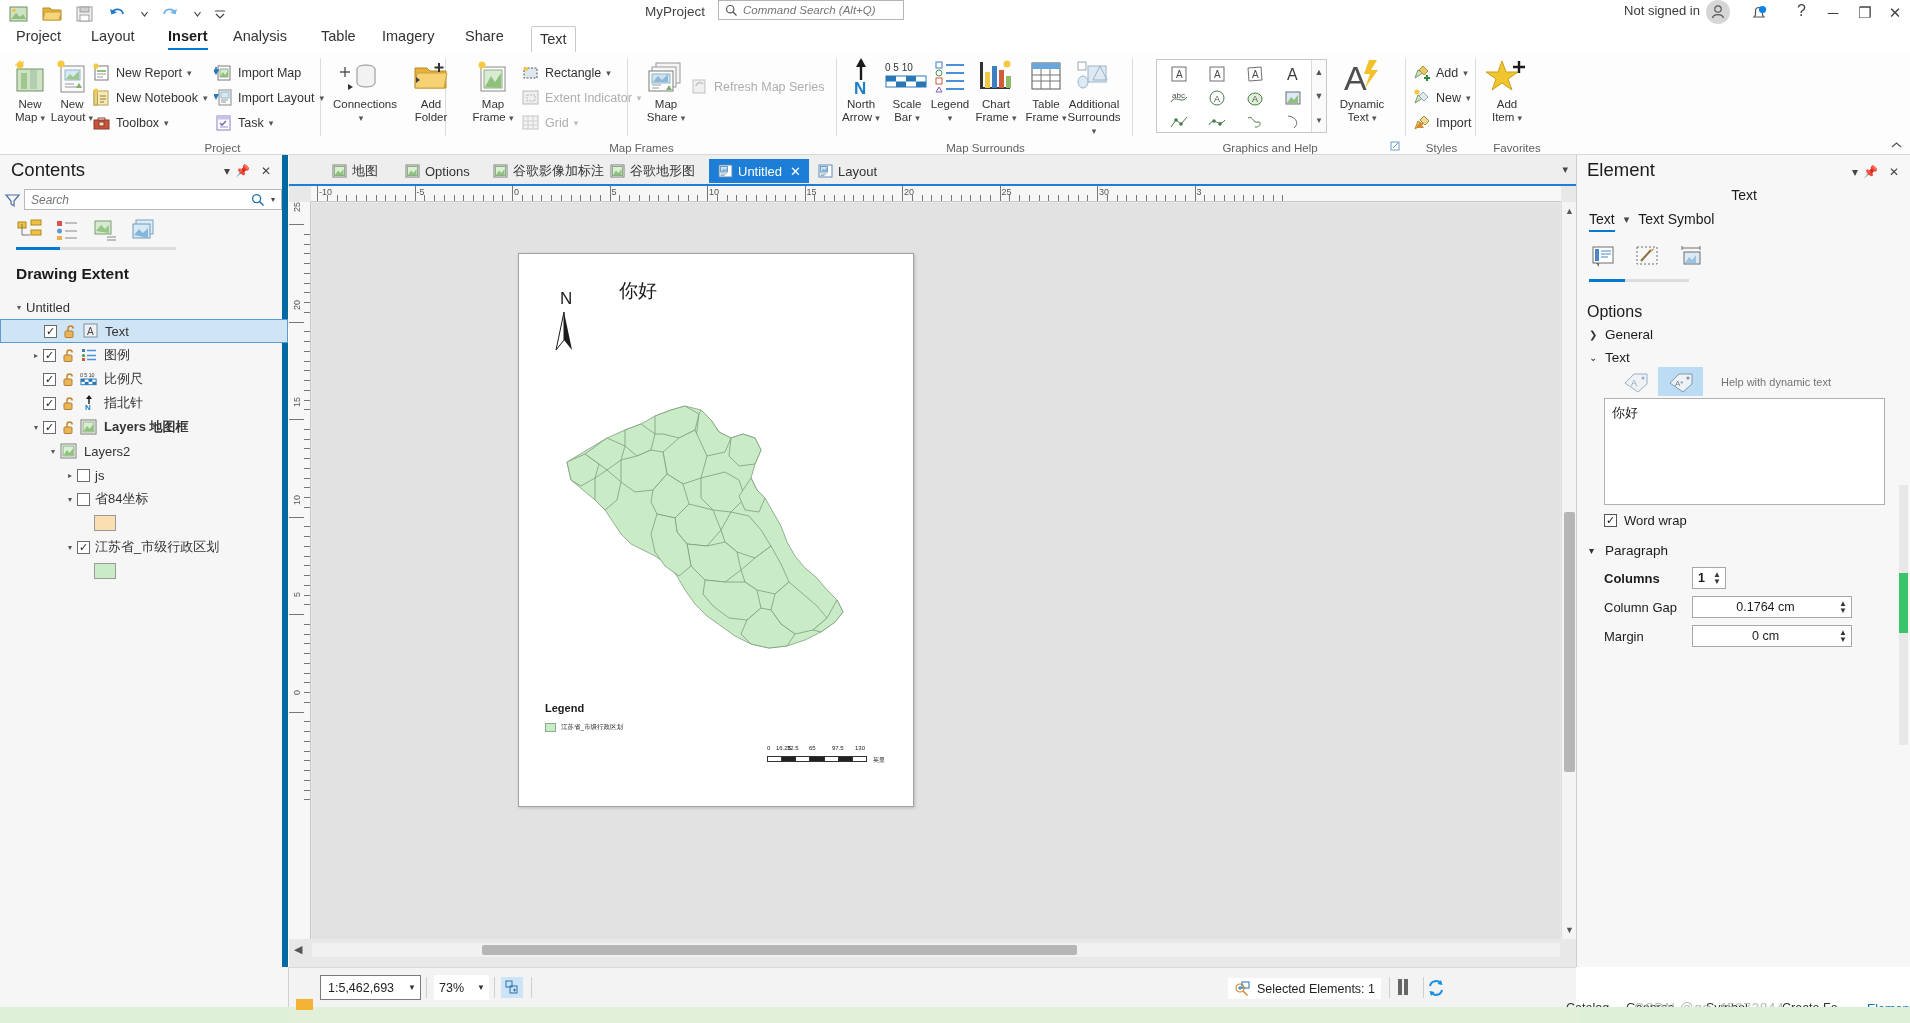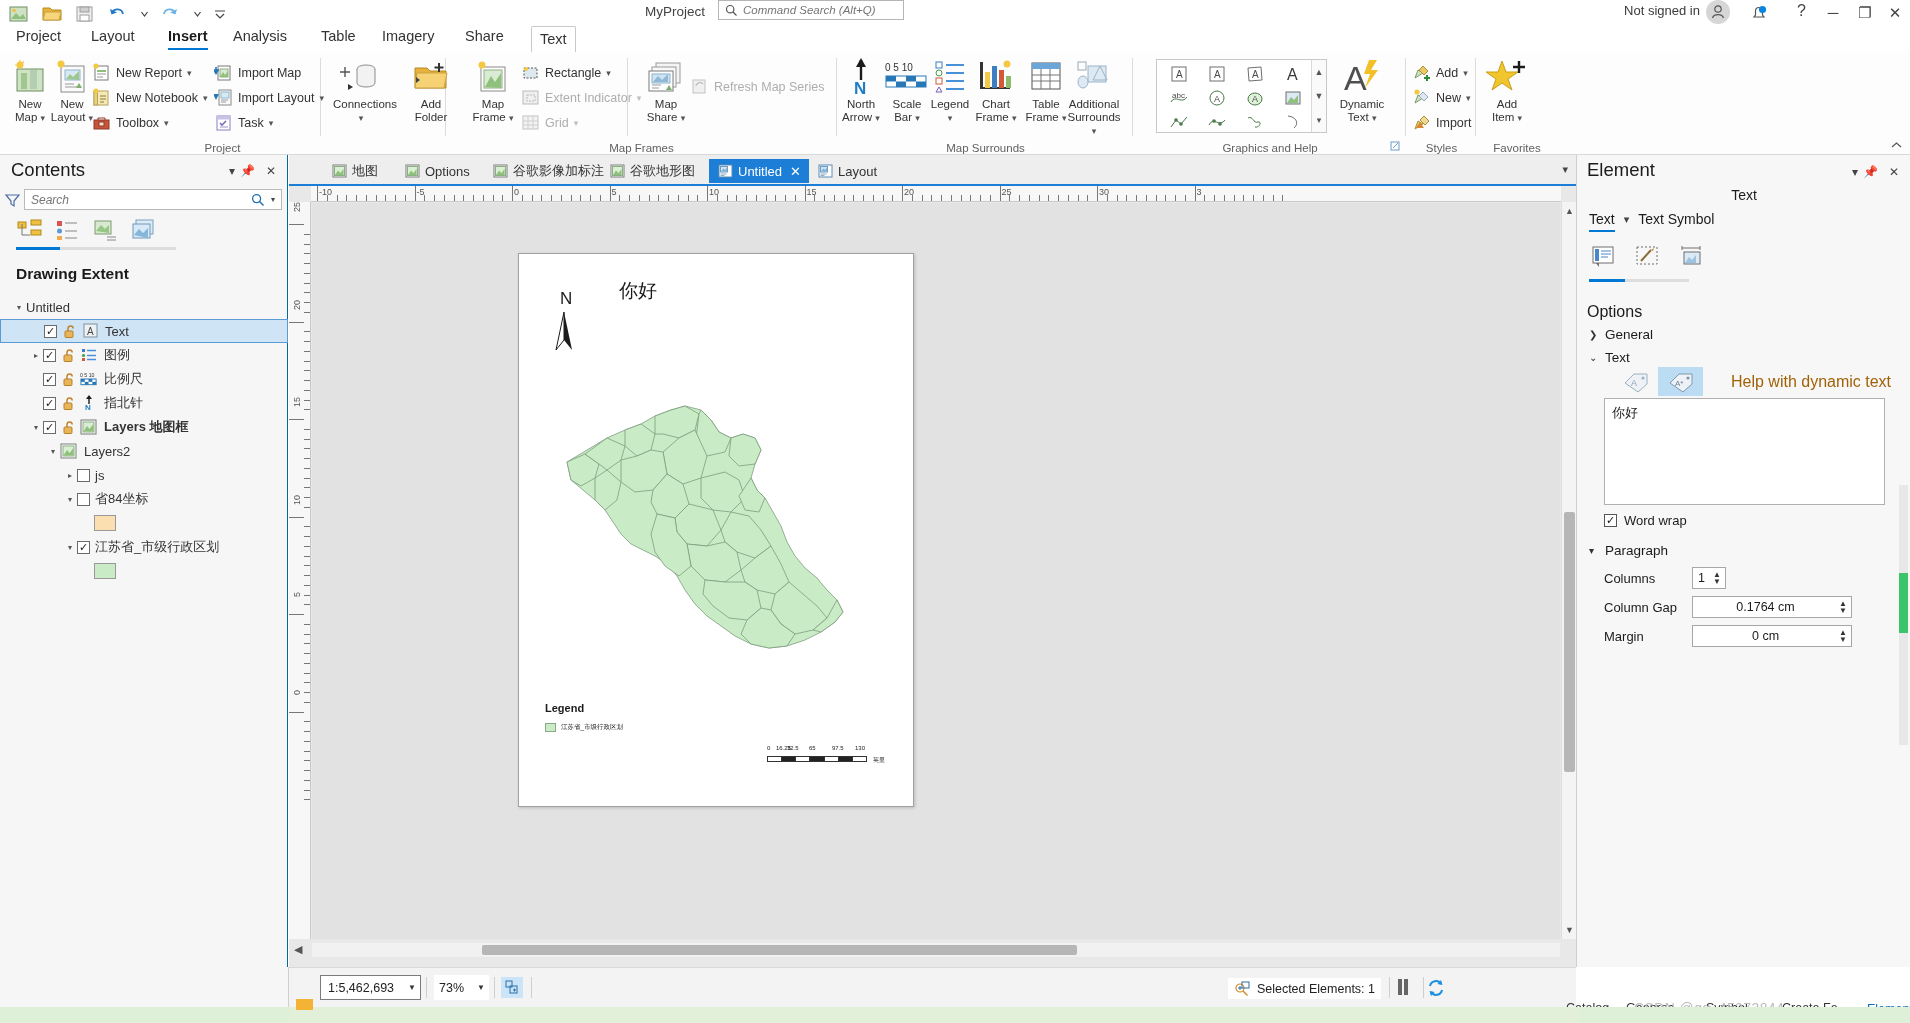--- a/index.html
+++ b/index.html
@@ -75,21 +75,21 @@
   .gallery {
     position:absolute; left:1156px; top:7px; width:171px; height:74px; border:1px solid #c8c8c8; background:#fff;
   }
   .gal-cell { position:absolute; width:36px; height:22px; display:flex; align-items:center; justify-content:center; }
   .gal-scroll { position:absolute; right:0; top:0; width:15px; height:72px; border-left:1px solid #d9d9d9; background:#fafafa; }
   .gal-scroll div { height:24px; display:flex; align-items:center; justify-content:center; font-size:9px; color:#555; }
 
   
   .contents {
     position:absolute; left:0; top:155px; width:288px; height:812px;
-    background:#f6f6f6; border-right:1px solid #0369a1;
+    background:#f6f6f6; border-right:6px solid #0369a1;
   }
   .pane-head { position:relative; height:32px; }
   .pane-title { position:absolute; left:11px; top:4px; font-size:18.5px; color:#1b1b1b; }
   .pane-ctl { position:absolute; top:9px; font-size:12px; color:#444; cursor:default; }
   .searchrow { position:absolute; left:0; top:34px; width:288px; height:24px; }
   .filter-icon { position:absolute; left:4px; top:3px; width:17px; height:17px; }
   .search-box {
     position:absolute; left:24px; top:0; width:258px; height:21px; border:1px solid #b9b9b9; background:#fff;
     display:flex; align-items:center;
   }
@@ -209,21 +209,21 @@
   .ep-icons { position:absolute; left:12px; top:88px; display:flex; gap:14px; }
   .ep-ic { width:30px; height:28px; display:flex; align-items:center; justify-content:center; }
   .ep-ic-underline { position:absolute; left:12px; top:124px; width:100px; height:3px; background:#dddddd; }
   .ep-ic-underline i { display:block; width:36px; height:3px; background:#0078d4; }
   .ep-options { position:absolute; left:10px; top:148px; font-size:16px; color:#1b1b1b; }
   .ep-sec { position:absolute; left:12px; display:flex; align-items:center; gap:7px; font-size:13.5px; color:#1b1b1b; }
   .ep-sec .tw { font-size:10px; color:#333; width:9px; }
   .dyn-row { position:absolute; left:36px; top:212px; display:flex; align-items:center; }
   .dyn-btn { width:45px; height:29px; display:flex; align-items:center; justify-content:center; }
   .dyn-btn.on { background:#bcdcf4; }
-  .dyn-help { margin-left:28px; font-size:16px; color:#a16207; }
+  .dyn-help { margin-left:18px; font-size:11px; color:#737373; }
   .text-area {
     position:absolute; left:27px; top:243px; width:281px; height:107px; border:1px solid #b0b0b0; background:#fff;
     font-size:13px; color:#1b1b1b; padding:5px 7px; outline:none; resize:none;
     font-family:"Liberation Sans", sans-serif;
   }
   .wordwrap-row { position:absolute; left:27px; top:358px; display:flex; align-items:center; gap:7px; font-size:13px; color:#1b1b1b; }
   .chk { width:13px; height:13px; border:1px solid #555; background:#fff; display:flex; align-items:center; justify-content:center; font-size:11px; color:#111; }
   .fld-row { position:absolute; display:flex; align-items:center; font-size:13px; color:#1b1b1b; }
   .fld-lbl { width:88px; }
   .spin {
@@ -1439,21 +1439,21 @@
     <div class="wordwrap-row">
       <span class="chk">✓</span>
       <span>Word wrap</span>
     </div>
 
     <div class="ep-sec" style="top:388px">
       <span class="tw">▾</span>
       <span>Paragraph</span>
     </div>
 
-    <div class="fld-row" style="left:27px; top:412px; width:290px;">
+    <div class="fld-row" style="left:27px; top:412px; width:290px;font-weight:bold;">
       <span class="fld-lbl">Columns</span>
       <span class="spin" style="width:34px">
         <span class="val">1</span>
         <span class="arrows">
             <span>▲</span>
             <span>▼</span>
           </span>
       </span>
     </div>
     <div class="fld-row" style="left:27px; top:441px; width:290px;">

